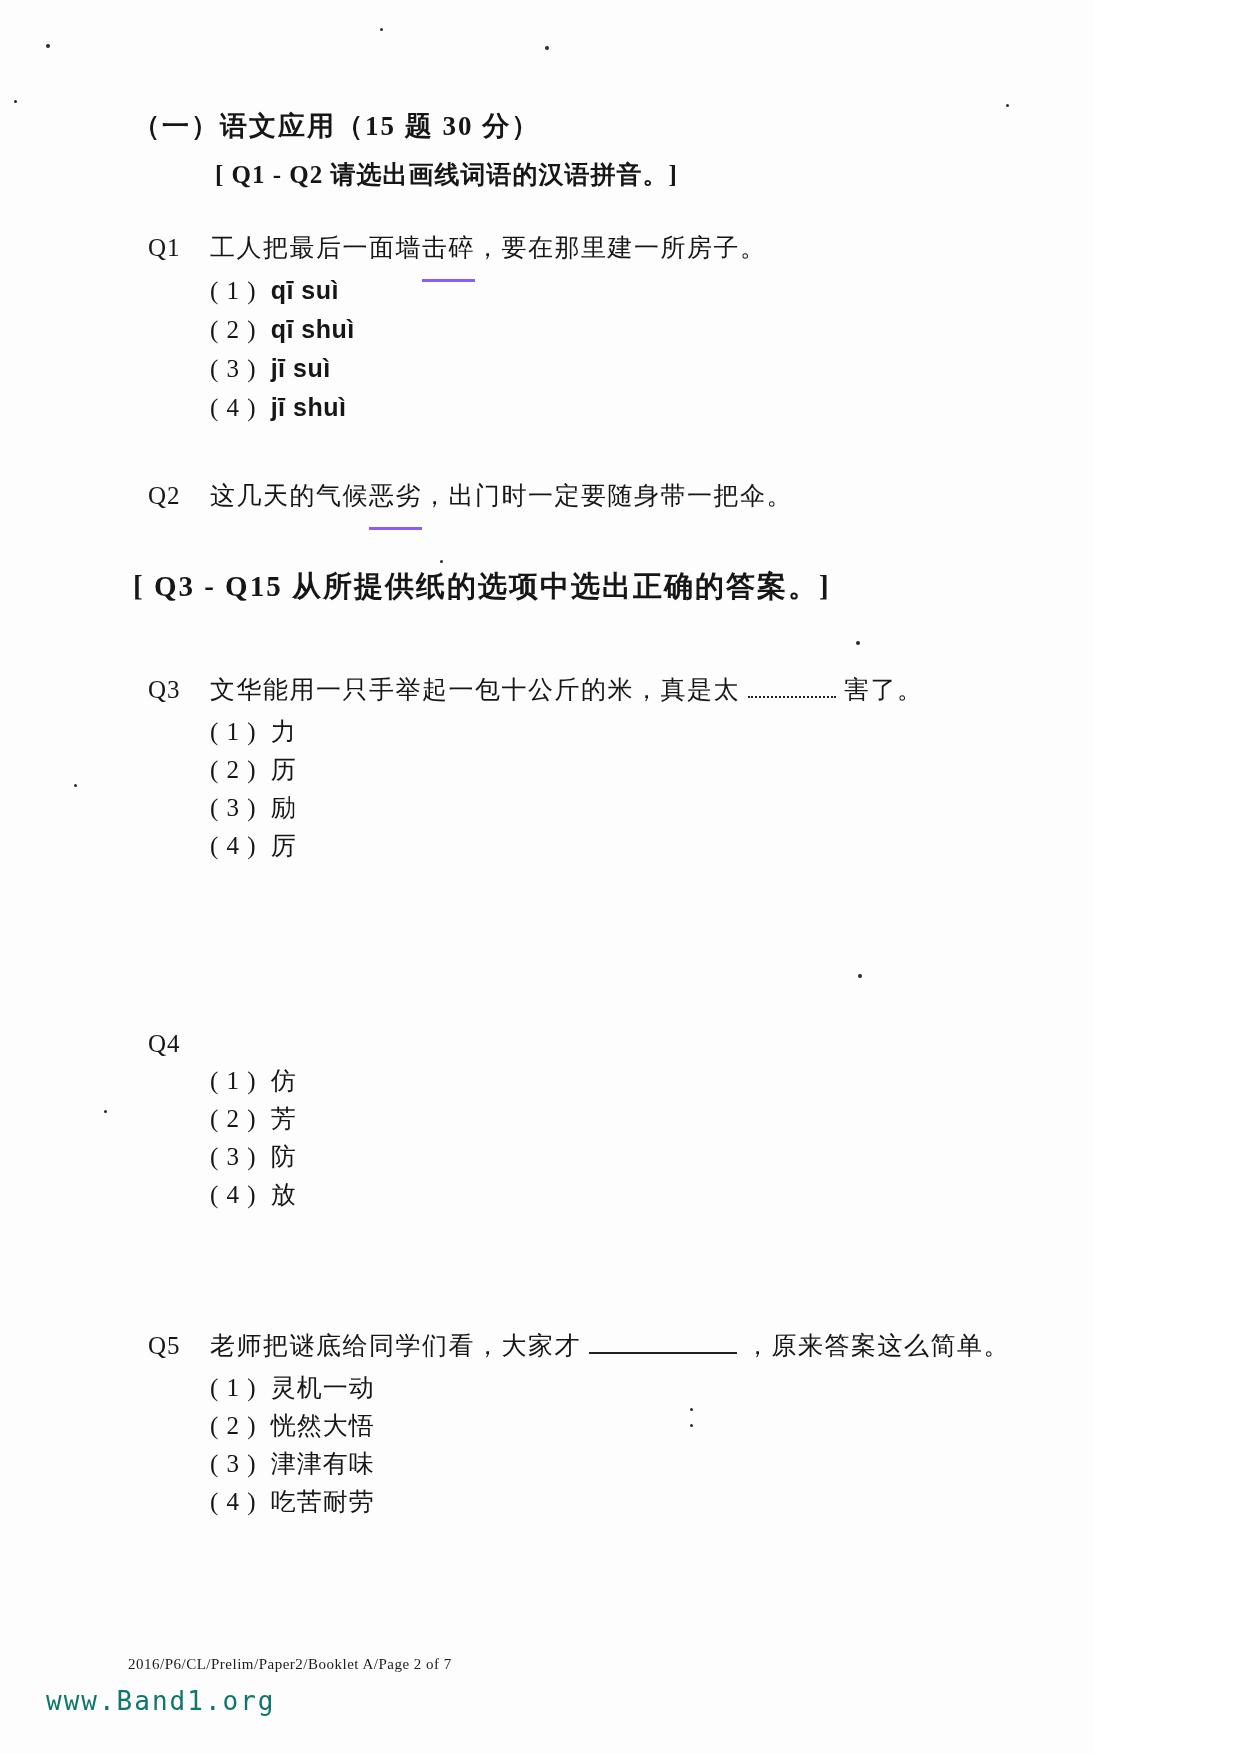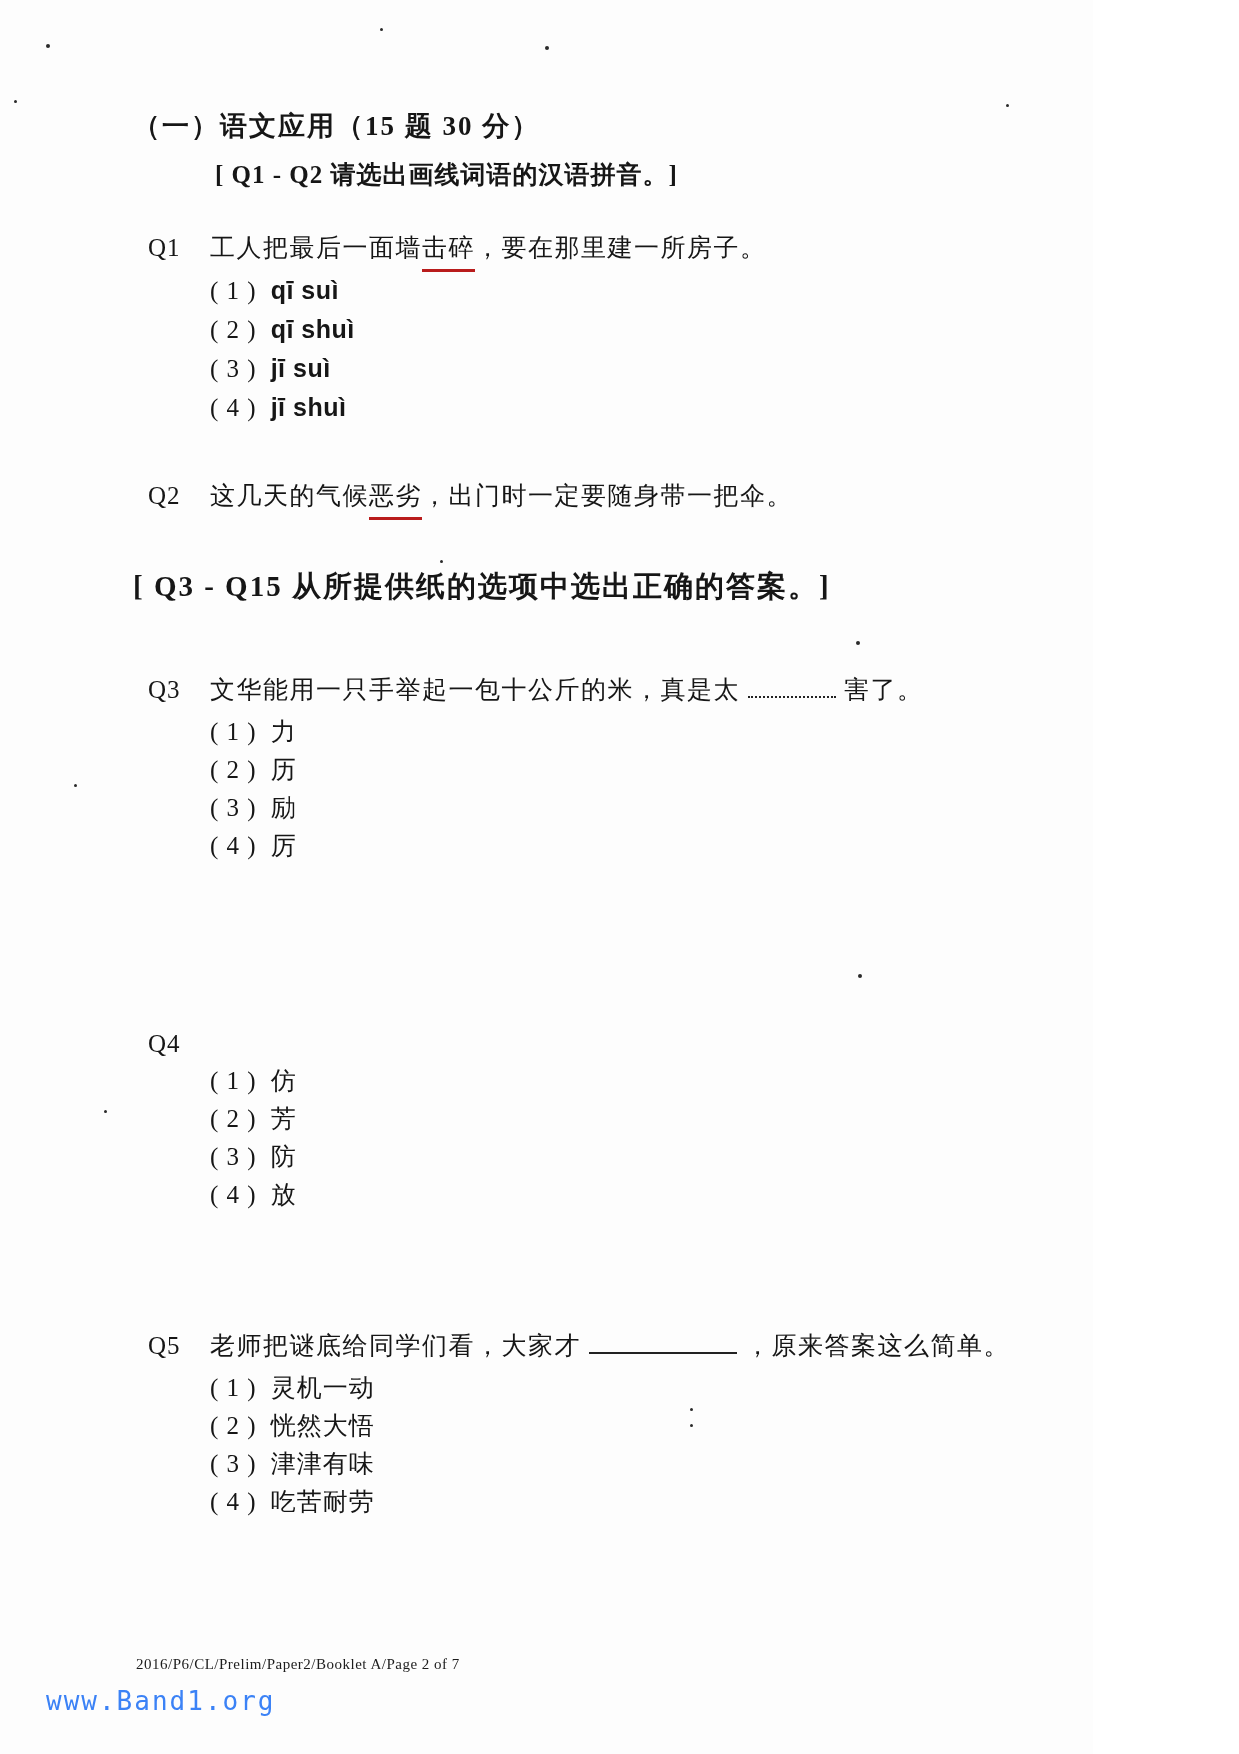--- a/index.html
+++ b/index.html
@@ -34,40 +34,40 @@
   .q5 { margin-top:113px; }
   .options { margin-left:62px; margin-top:4px; }
   .opt { line-height:38px; font-size:25px; letter-spacing:1px; white-space:nowrap; }
   .opt-num { display:inline-block; margin-right:14px; font-size:25px; }
   .opt-text { font-size:25px; }
   .pinyin {
     font-family:"Liberation Sans","DejaVu Sans",sans-serif;
     font-weight:700; font-size:25px; letter-spacing:0.5px;
   }
   .uword {
-    border-bottom:3px solid #b91c1c;
-    padding-bottom:8px;
+    border-bottom:3px solid #8b5cf6;
+    padding-bottom:18px;
   }
   .blank {
     display:inline-block; height:22px;
     border-bottom:2px solid #222;
     vertical-align:baseline;
     margin:0 8px;
   }
   .blank-q3 { width:88px; border-bottom-style:dotted; }
   .blank-q4 { width:108px; }
   .blank-q5 { width:148px; }
   .footer-code {
-    position:absolute; left:136px; top:1656px;
+    position:absolute; left:128px; top:1656px;
     font-size:15px; letter-spacing:0.5px; color:#1c1c1c;
   }
   .watermark {
     position:absolute; left:46px; top:1686px;
     font-family:"DejaVu Sans Mono","Liberation Mono",monospace;
-    font-size:26px; letter-spacing:2px; color:#3b82f6;
+    font-size:26px; letter-spacing:2px; color:#0f766e;
   }
   .speck {
     position:absolute; background:#2a2a2a; border-radius:50%;
     width:4px; height:4px;
   }
   .s1 { left:46px;  top:44px;  }
   .s2 { left:380px; top:28px;  width:3px; height:3px; }
   .s3 { left:545px; top:46px;  }
   .s4 { left:14px;  top:100px; width:3px; height:3px; }
   .s5 { left:1006px;top:104px; width:3px; height:3px; }

